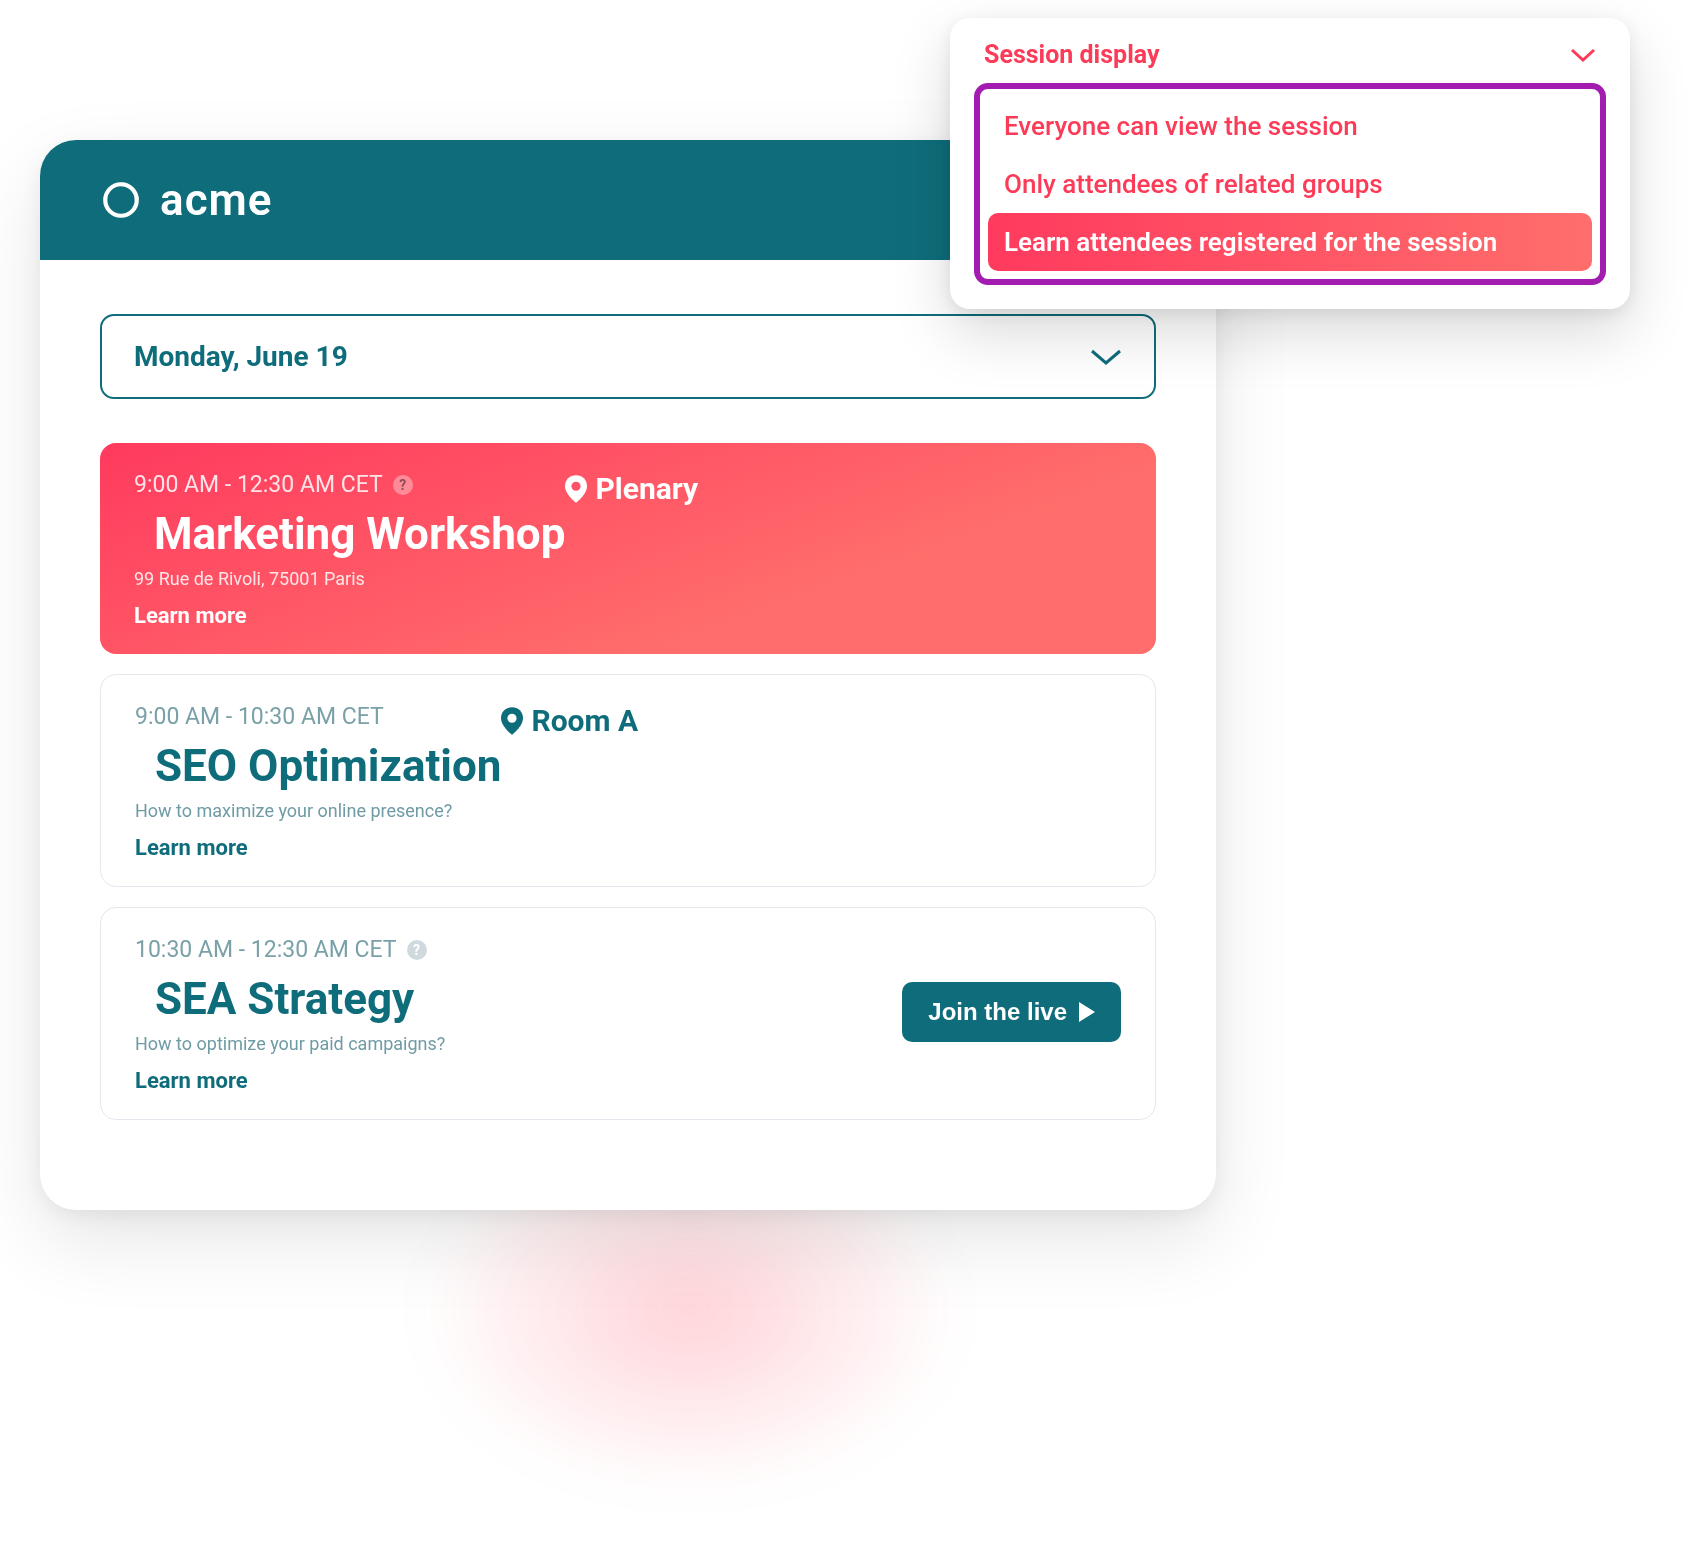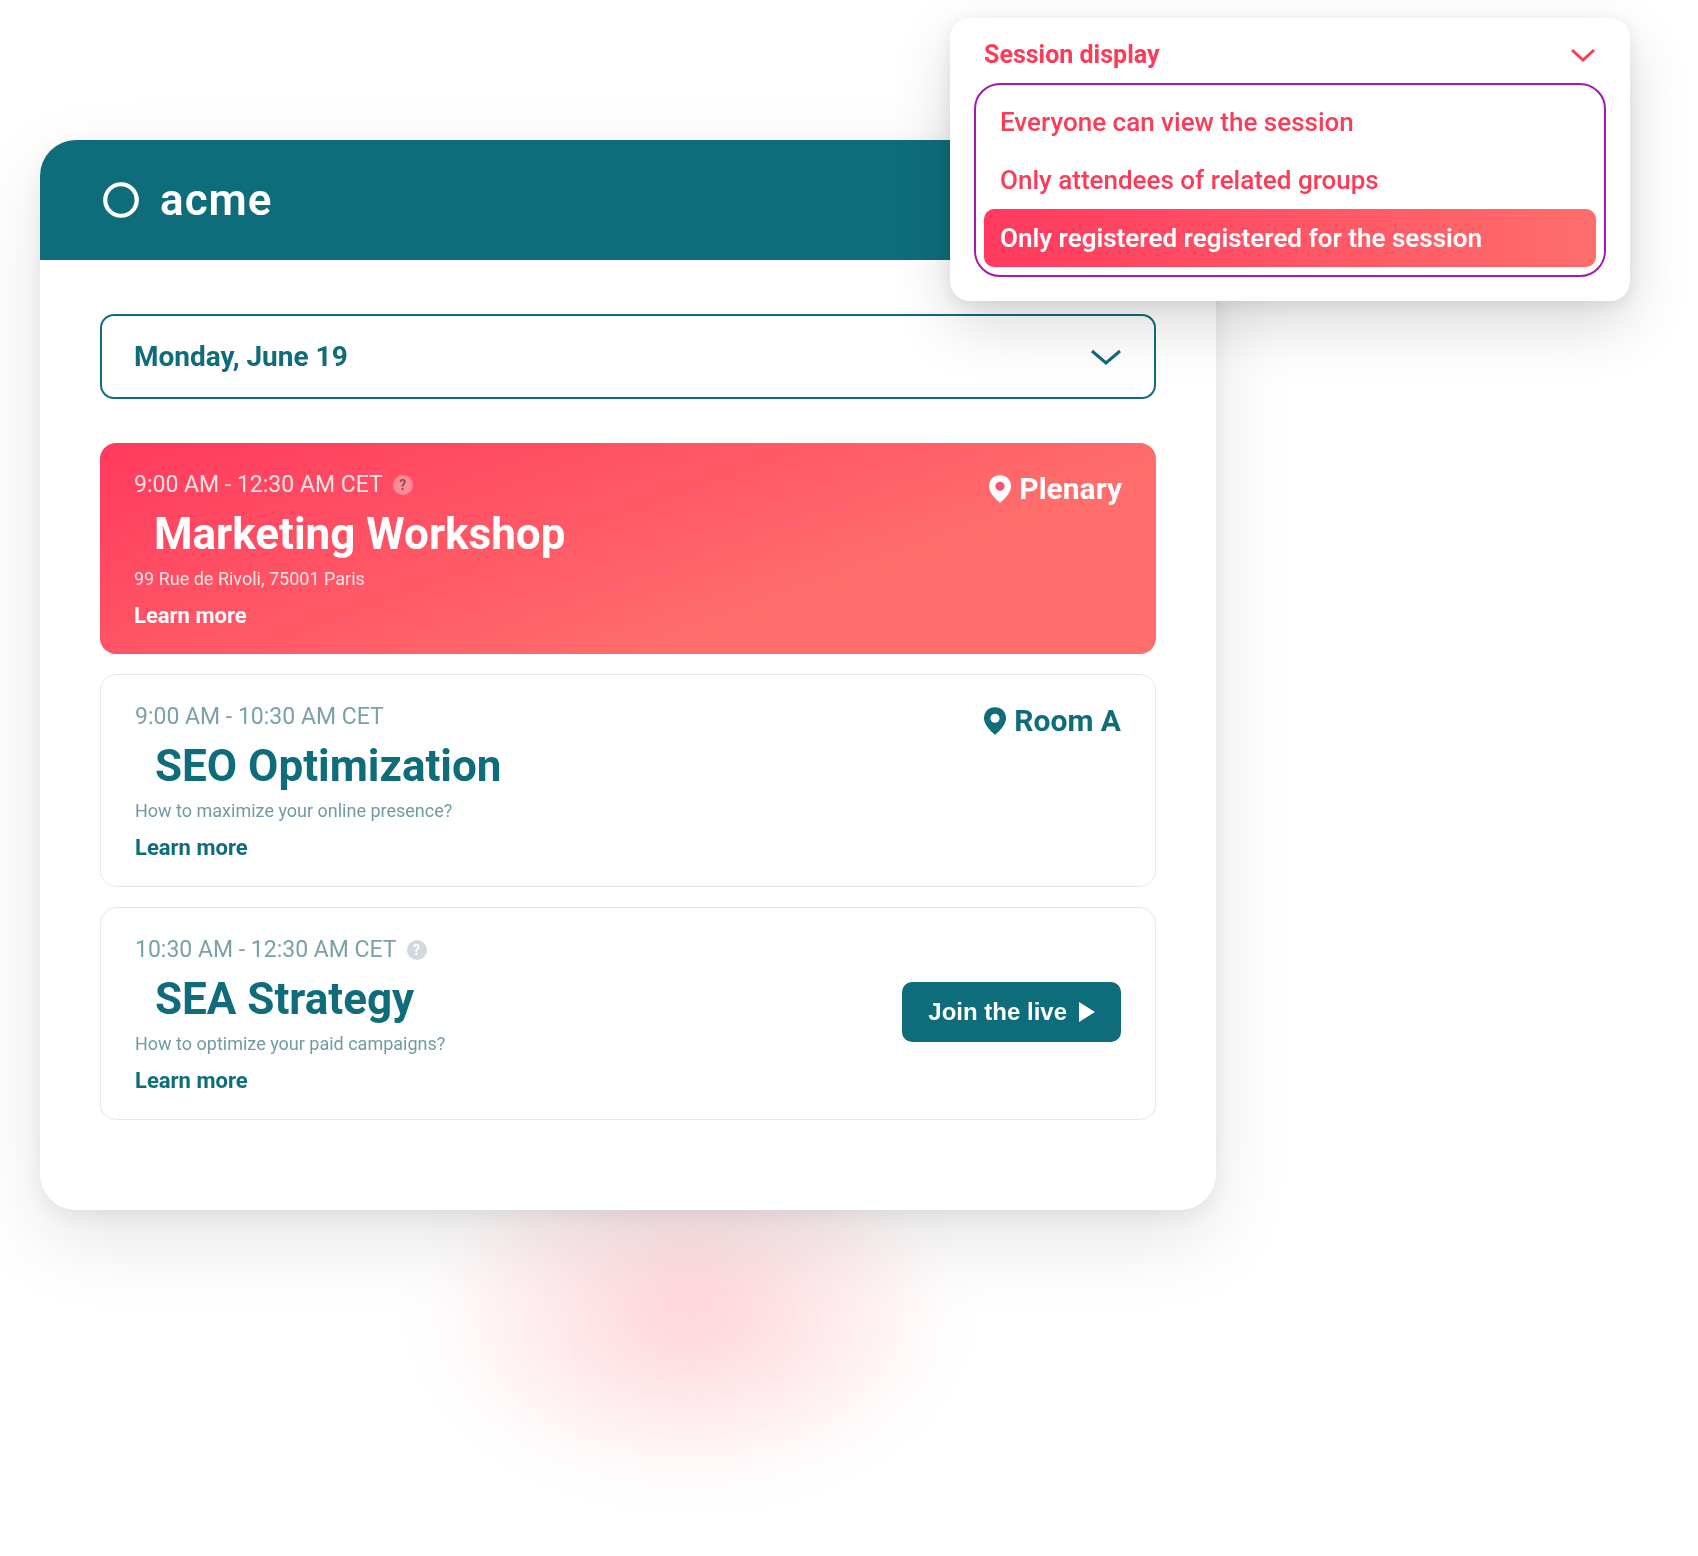--- a/index.html
+++ b/index.html
@@ -95,21 +95,20 @@
   }
 
   .session.featured {
     border: none;
     background: linear-gradient(160deg, #ff3a5e 0%, #ff6e6c 70%);
     color: #ffffff;
   }
 
   .session-top {
     display: flex;
-    justify-content: space-between;
     align-items: flex-start;
   }
 
   .session-time {
     font-size: 23px;
     color: #7aa1a8;
     display: flex;
     align-items: center;
     gap: 10px;
     margin-bottom: 10px;
@@ -215,22 +214,22 @@
     font-size: 25px;
     font-weight: 700;
   }
 
   .popup-chevron {
     width: 26px; height: 16px;
     stroke: #fb3b57; stroke-width: 3; fill: none;
   }
 
   .popup-options {
-    border: 2px solid #a21caf;
-    border-radius: 26px;
+    border: 6px solid #a21caf;
+    border-radius: 14px;
     overflow: hidden;
     padding: 8px;
   }
 
   .popup-option {
     color: #fb3b57;
     font-size: 26px;
     font-weight: 500;
     padding: 14px 16px;
     border-radius: 10px;
@@ -332,15 +331,15 @@
 <div class="popup">
   <div class="popup-header">
     <span class="popup-title">Session display</span>
     <svg class="popup-chevron" viewBox="0 0 26 16">
       <polyline points="2,3 13,13 24,3"></polyline>
     </svg>
   </div>
   <div class="popup-options">
     <div class="popup-option">Everyone can view the session</div>
     <div class="popup-option">Only attendees of related groups</div>
-    <div class="popup-option selected">Only registered registered for the session</div>
+    <div class="popup-option selected">Learn attendees registered for the session</div>
   </div>
 </div>
 
 </body></html>

